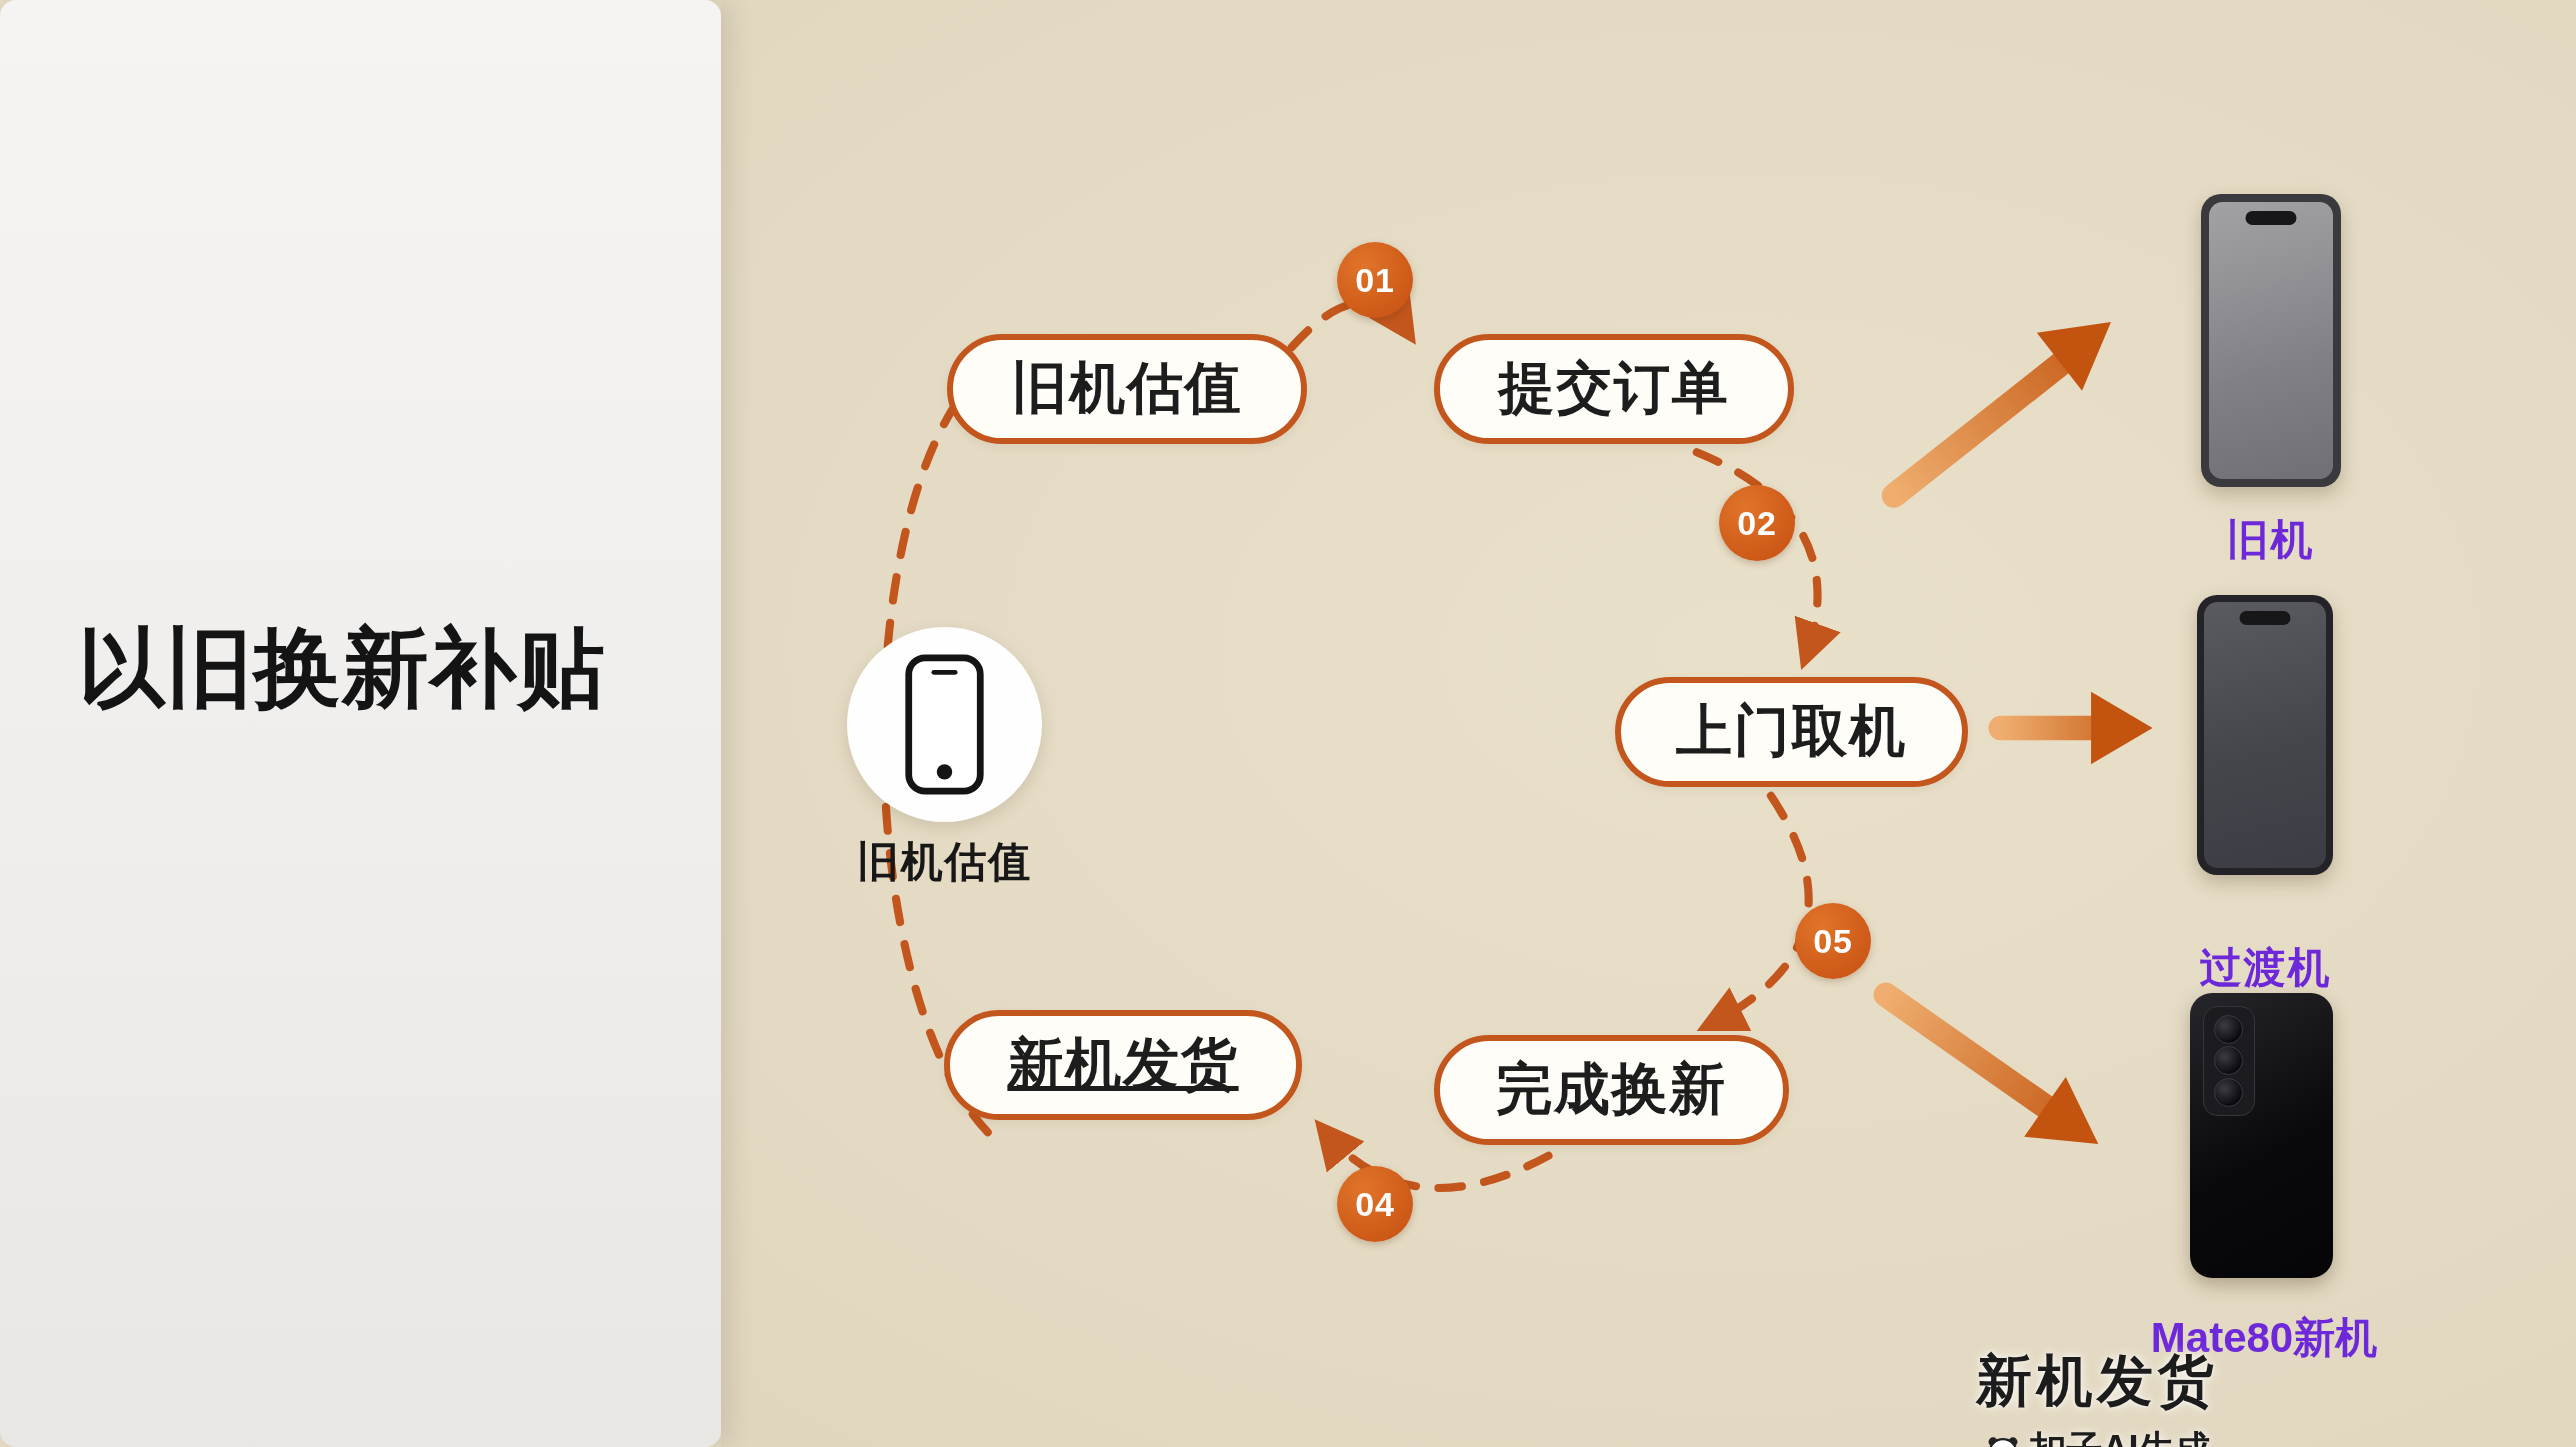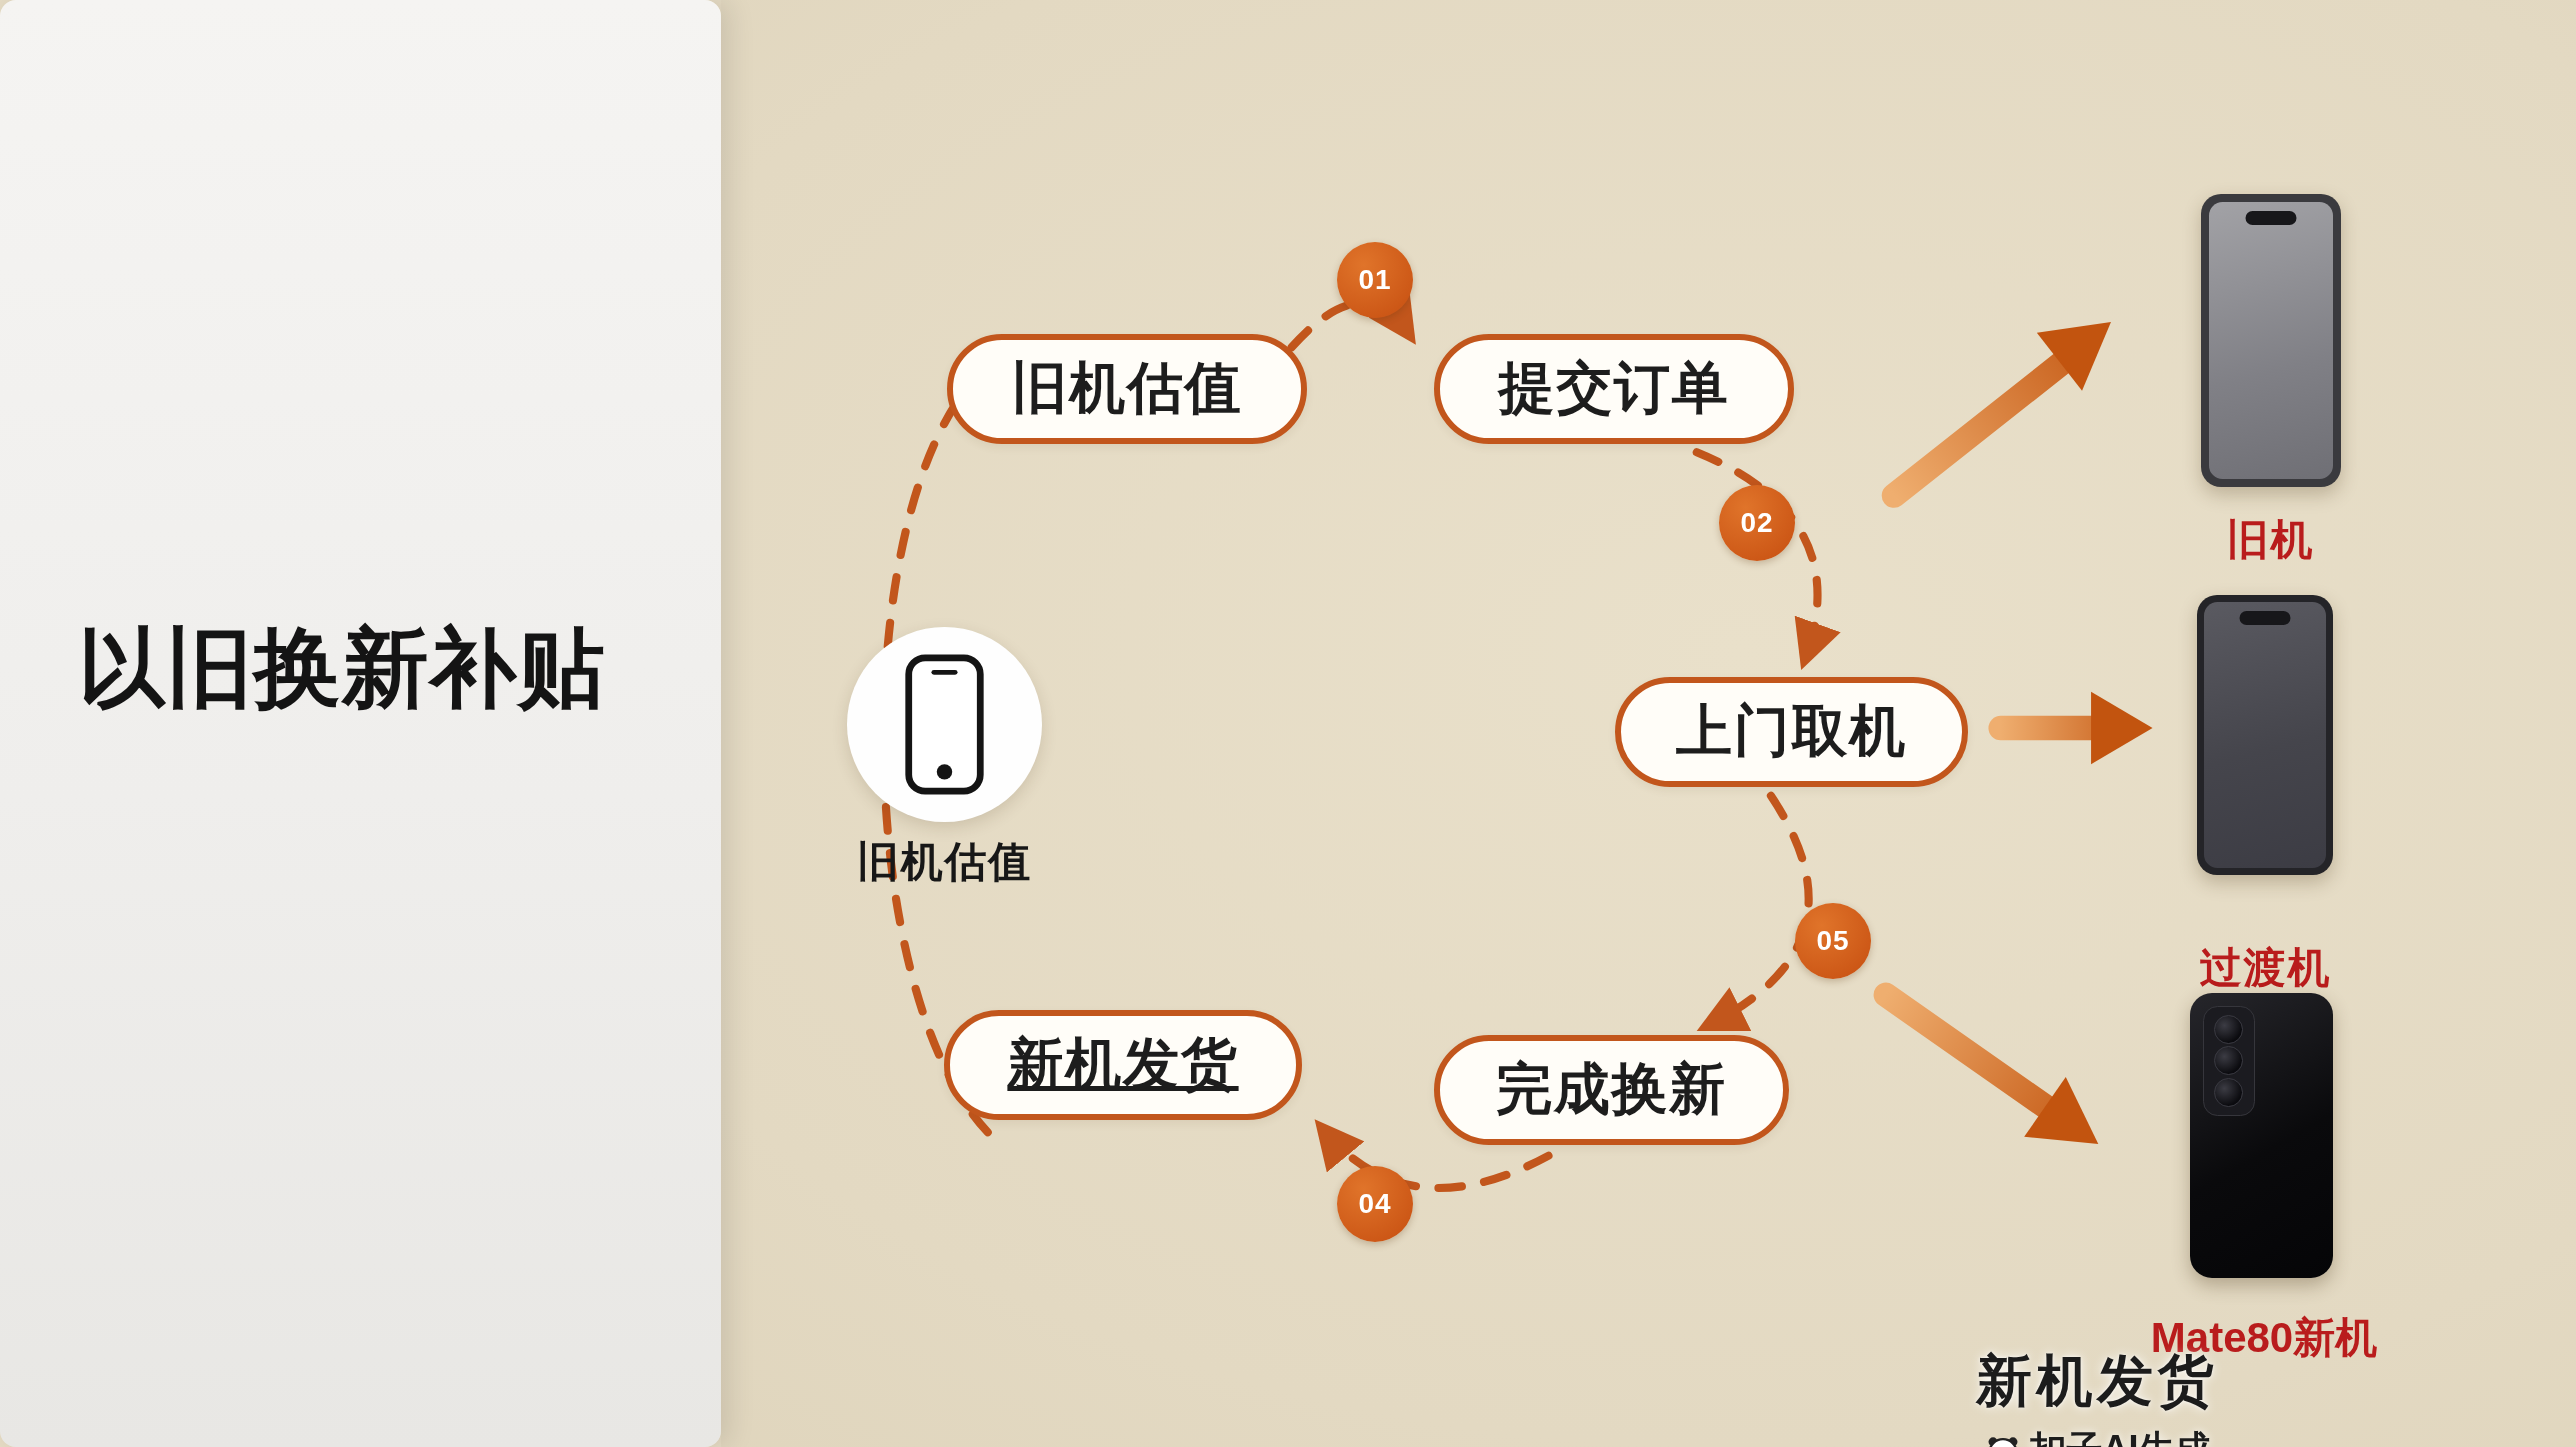--- a/index.html
+++ b/index.html
@@ -37,21 +37,21 @@
   .pill-1 { left: 947px; top: 334px; width: 360px; }
   .pill-2 { left: 1434px; top: 334px; width: 360px; }
   .pill-3 { left: 1615px; top: 677px; width: 353px; }
   .pill-4 { left: 1434px; top: 1035px; width: 355px; }
   .pill-5 { left: 944px; top: 1010px; width: 358px; text-decoration: underline; }
 
   
   .badge {
     position: absolute; width: 76px; height: 76px; border-radius: 50%;
     background: radial-gradient(circle at 35% 30%, #e0742a, #c64e10);
-    color: #ffffff; font-size: 28px; font-weight: 700; letter-spacing: 0.9px;
+    color: #ffffff; font-size: 34px; font-weight: 700; letter-spacing: 0.9px;
     display: flex; align-items: center; justify-content: center;
     z-index: 7; box-shadow: 0 2.7px 7.2px rgba(90,50,10,0.25);
   }
   .badge-a { left: 1337px; top: 242px; }
   .badge-b { left: 1719px; top: 485px; }
   .badge-c { left: 1795px; top: 903px; }
   .badge-d { left: 1337px; top: 1166px; }
 
   
   .center-circle {
@@ -101,21 +101,21 @@
     border-radius: 14.5px; background: #1b1b20; border: 0.9px solid #36363c;
     display: flex; flex-direction: column; align-items: center;
     justify-content: space-evenly; padding: 5.4px 0; box-sizing: border-box;
   }
   .lens {
     width: 29px; height: 29px; border-radius: 50%;
     background: radial-gradient(circle at 35% 35%, #3c3c44, #0b0b0f 70%);
     border: 1.8px solid #3a3a42; box-sizing: border-box;
   }
   .phone-label {
-    position: absolute; text-align: center; color: #b91c1c;
+    position: absolute; text-align: center; color: #6d28d9;
     font-size: 42px; font-weight: 700; z-index: 6; letter-spacing: 1.8px;
   }
   .label-old { left: 2189px; top: 512px; width: 163px; }
   .label-mid { left: 2175px; top: 912px; width: 181px; margin-top: 28px; }
   .label-new { left: 2124px; top: 1310px; width: 280px; letter-spacing: 0; }
 
   
   .left-panel {
     position: absolute; left: 0; top: 0; width: 721px; height: 1447px;
     background: linear-gradient(180deg, #f5f4f2 0%, #efeeec 55%, #e8e7e4 100%);

